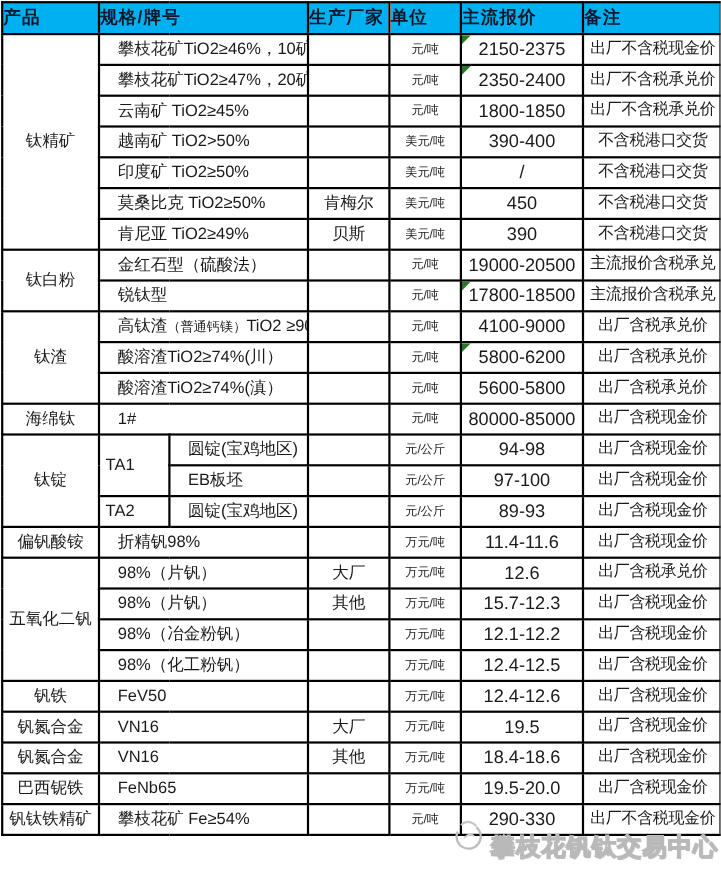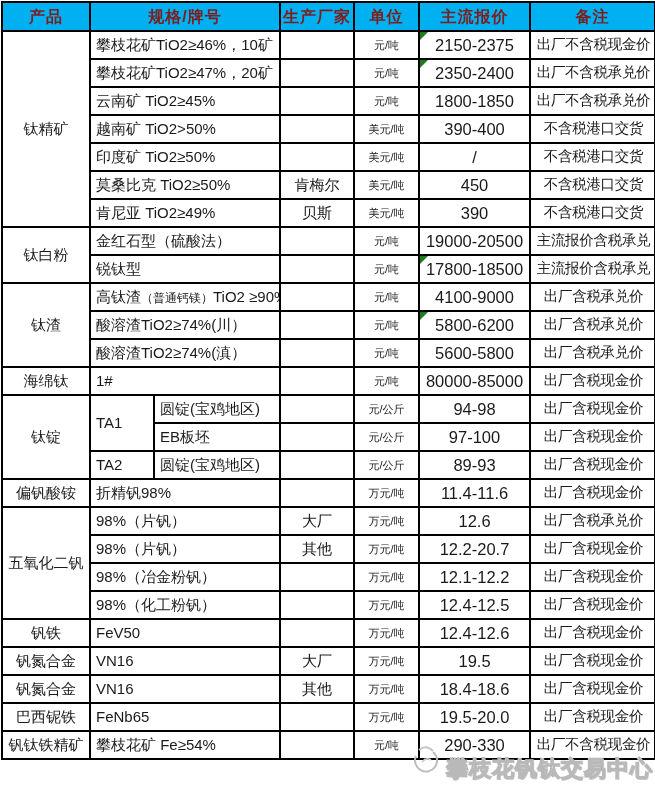--- a/index.html
+++ b/index.html
@@ -8,26 +8,26 @@
     font-family:"Liberation Sans","DejaVu Sans",sans-serif;color:#1a1a1a;
   }
   table{
     border-collapse:collapse;table-layout:fixed;width:653px;margin:1px 0 0 1px;
   }
   th,td{
     border:2px solid #000;overflow:hidden;white-space:nowrap;padding:0;
     vertical-align:middle;line-height:1.1;
   }
   th{
-    background:#00B0F0;color:#7f1d1d;font-size:16px;font-weight:bold;height:27px;
-    text-align:center;letter-spacing:1px;
+    background:#00B0F0;color:#0f172a;font-size:16px;font-weight:bold;height:27px;
+    text-align:left;letter-spacing:1px;
   }
   td{height:26px;font-size:15px;text-align:center}
   td.product{font-size:15px;letter-spacing:0}
-  td.spec{text-align:left;padding-left:5px}
+  td.spec{text-align:left;padding-left:16px}
   td.spec1{padding-left:5px}
   td.note{text-align:center;padding-left:2px;font-size:14.5px;letter-spacing:-0.3px}
   td.unit{font-size:11px}
   td.price{font-size:16.5px;position:relative}
   td.price .flag{
     position:absolute;top:0;left:0;width:0;height:0;display:block;
     border-top:8px solid #217A21;border-right:8px solid transparent;
   }
   .small{font-size:12px}
   .watermark{
@@ -198,21 +198,21 @@
           <td class="spec" colspan="2">98%（片钒）</td>
           <td class="maker">大厂</td>
           <td class="unit">万元/吨</td>
           <td class="price"><span>12.6</span></td>
           <td class="note">出厂含税承兑价</td>
         </tr>
         <tr>
           <td class="spec" colspan="2">98%（片钒）</td>
           <td class="maker">其他</td>
           <td class="unit">万元/吨</td>
-          <td class="price"><span>12.2-20.7</span></td>
+          <td class="price"><span>15.7-12.3</span></td>
           <td class="note">出厂含税现金价</td>
         </tr>
         <tr>
           <td class="spec" colspan="2">98%（冶金粉钒）</td>
           <td class="maker"></td>
           <td class="unit">万元/吨</td>
           <td class="price"><span>12.1-12.2</span></td>
           <td class="note">出厂含税现金价</td>
         </tr>
         <tr>

